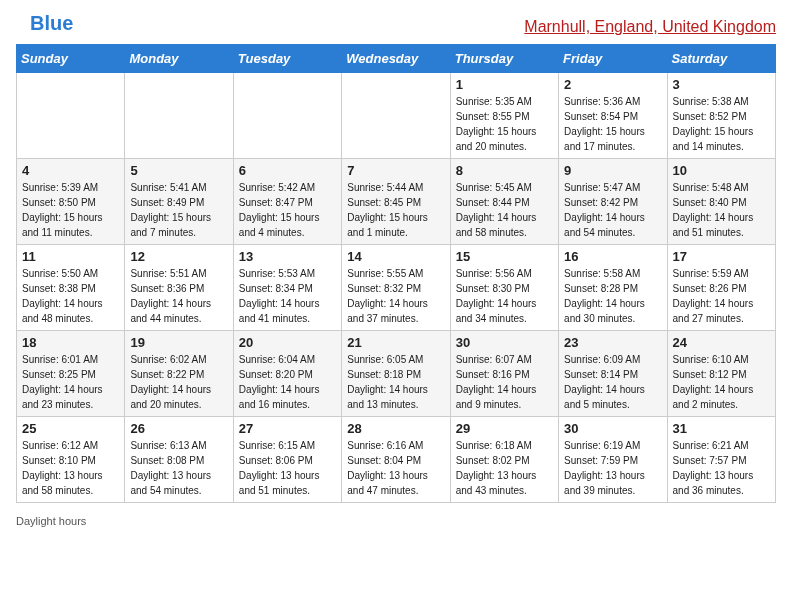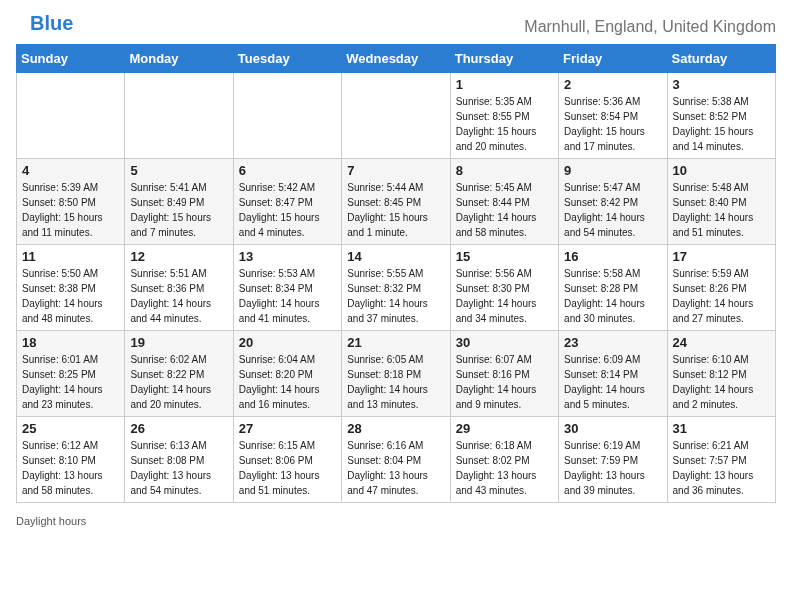--- a/index.html
+++ b/index.html
@@ -39,36 +39,38 @@
       text-align: right;
     }
     .month-year {
       font-size: 36px;
       font-weight: bold;
       color: #222;
       line-height: 1.1;
     }
     .location {
       font-size: 16px;
-      color: #737373;
+      color: #b91c1c;
       margin-top: 2px;
+      text-decoration: underline;
     }
     .calendar-table {
       width: 100%;
       border-collapse: collapse;
       table-layout: fixed;
     }
     .calendar-table th {
       background: #2b7cd3;
       color: #fff;
       font-size: 13px;
       font-weight: bold;
       padding: 6px 4px;
       text-align: left;
       border: 1px solid #2b7cd3;
+      font-style: italic;
     }
     .calendar-table td {
       border: 1px solid #ccc;
       vertical-align: top;
       padding: 4px 5px;
       font-size: 10.5px;
       color: #222;
       height: 82px;
       background: #fff;
     }

